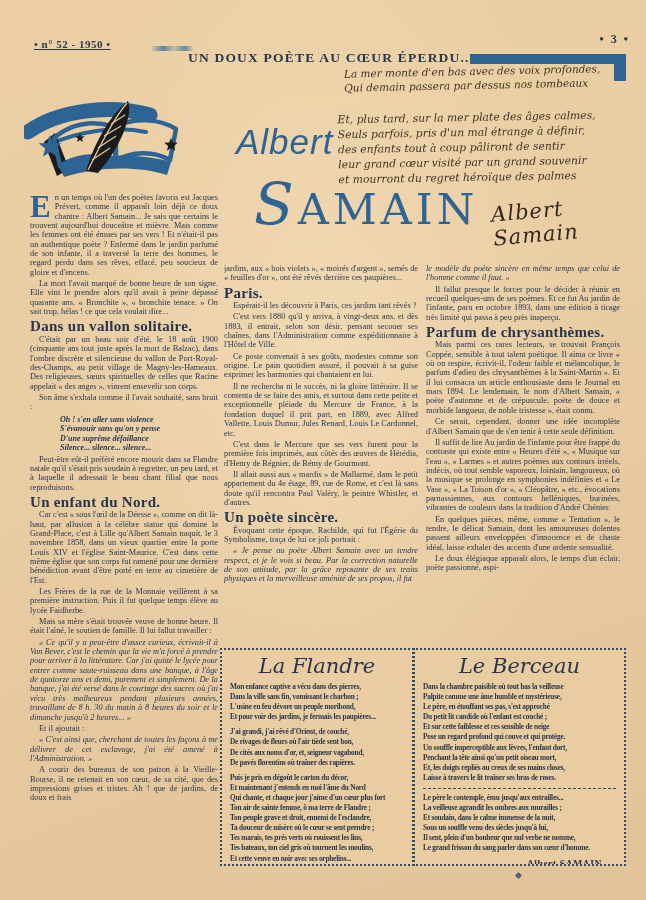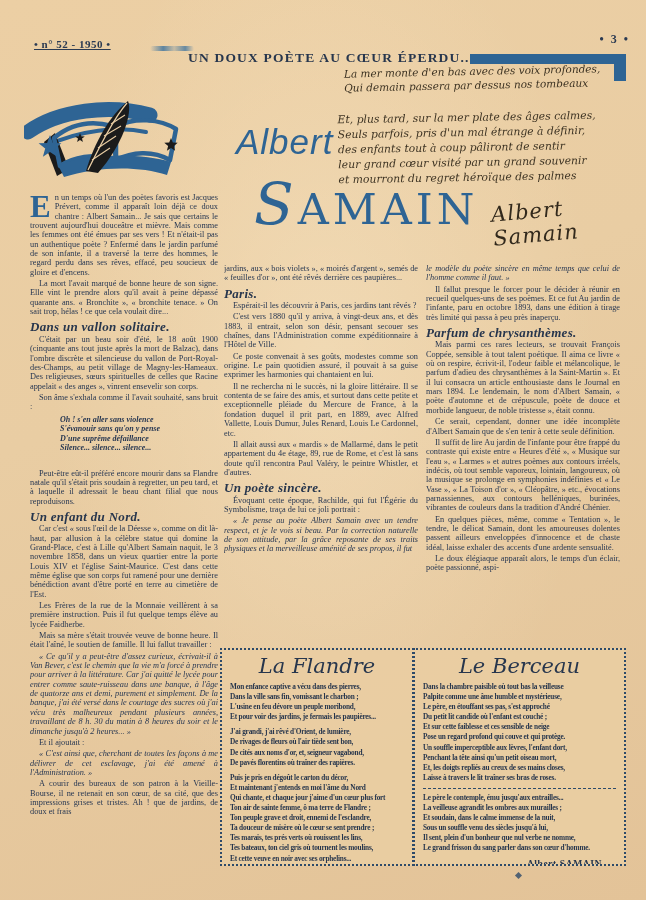--- a/index.html
+++ b/index.html
@@ -34,23 +34,23 @@
   .t-samain .big-s{font-size:58px;font-style:italic;}
   .t-samain .rest{font-size:43px;}
   
   .col{position:absolute;font-size:8.3px;line-height:9.35px;text-align:justify;overflow:hidden;color:#273752;}
   .col1{left:30px;top:193px;width:188px;height:692px;}
   .col2{left:224px;top:264px;width:194px;height:381px;}
   .col3{left:426px;top:264px;width:194px;height:381px;}
   .col p{margin:0 0 2px;text-indent:9px;}
   .col p.noindent{text-indent:0;}
   .col p.quote{font-style:italic;}
-  .col h3{font-size:13px;font-style:italic;font-weight:bold;margin:6px 0 3px;letter-spacing:.3px;color:#27364d;}
+  .col h3{font-size:15px;font-weight:bold;margin:6px 0 3px;letter-spacing:.3px;color:#27364d;}
   .dropcap{float:left;font-size:31px;line-height:25px;font-weight:bold;color:#2e6494;margin:1px 4px 0 0;font-family:"Liberation Serif",serif;}
-  .verse{margin:3px 0 16px 30px;font-weight:bold;font-style:italic;font-size:8px;line-height:9.5px;text-align:left;}
+  .verse{margin:3px 0 2px 30px;font-weight:bold;font-style:italic;font-size:8px;line-height:9.5px;text-align:left;}
   
   .poem{position:absolute;border:2px dotted #2d4a69;padding:4px 8px 4px;box-sizing:border-box;overflow:hidden;
     background:rgba(233,205,162,.92);}
   .poem-left{left:220px;top:648px;width:194px;height:218px;}
   .poem-right{left:413px;top:648px;width:213px;height:218px;}
   .poem-title{text-align:center;font-family:"DejaVu Serif",serif;font-style:italic;font-size:21px;
     color:#27364d;margin:0 0 4px;}
   .stanza{margin:0 0 5px;}
   .stanza div{font-size:7.3px;line-height:10.1px;font-weight:bold;letter-spacing:-0.2px;white-space:nowrap;color:#27364d;}
   .poem-divider{border:none;border-top:1px dashed #2d4a69;margin:1px 0 4px;}
@@ -130,20 +130,21 @@
     <p>A courir des bureaux de son patron à la Vieille-Bourse, il ne retenait en son cœur, de sa cité, que des impressions grises et tristes. Ah ! que de jardins, de doux et frais</p>
   </div>
 
   <div class="col col2">
     <p class="noindent">jardins, aux « bois violets », « moirés d'argent », semés de « feuilles d'or », ont été rêvés derrière ces paupières...</p>
     <h3>Paris.</h3>
     <p>Espérait-il les découvrir à Paris, ces jardins tant rêvés ?</p>
     <p>C'est vers 1880 qu'il y arriva, à vingt-deux ans, et dès 1883, il entrait, selon son désir, pensant secouer ses chaînes, dans l'Administration comme expéditionnaire à l'Hôtel de Ville.</p>
     <p>Ce poste convenait à ses goûts, modestes comme son origine. Le pain quotidien assuré, il pouvait à sa guise exprimer les harmonies qui chantaient en lui.</p>
     <p>Il ne rechercha ni le succès, ni la gloire littéraire. Il se contenta de se faire des amis, et surtout dans cette petite et exceptionnelle pléiade du Mercure de France, à la fondation duquel il prit part, en 1889, avec Alfred Vallette, Louis Dumur, Jules Renard, Louis Le Cardonnel, etc.</p>
+    <p>C'est dans le Mercure que ses vers furent pour la première fois imprimés, aux côtés des œuvres de Hérédia, d'Henry de Régnier, de Rémy de Gourmont.</p>
     <p>Il allait aussi aux « mardis » de Mallarmé, dans le petit appartement du 4e étage, 89, rue de Rome, et c'est là sans doute qu'il rencontra Paul Valéry, le peintre Whistler, et d'autres.</p>
     <h3>Un poète sincère.</h3>
     <p>Évoquant cette époque, Rachilde, qui fut l'Égérie du Symbolisme, traça de lui ce joli portrait :</p>
     <p class="quote">« Je pense au poète Albert Samain avec un tendre respect, et je le vois si beau. Par la correction naturelle de son attitude, par la grâce reposante de ses traits physiques et la merveilleuse aménité de ses propos, il fut</p>
   </div>
 
   <div class="col col3">
     <p class="quote noindent">le modèle du poète sincère en même temps que celui de l'homme comme il faut. »</p>
     <p>Il fallut presque le forcer pour le décider à réunir en recueil quelques-uns de ses poèmes. Et ce fut Au jardin de l'infante, paru en octobre 1893, dans une édition à tirage très limité qui passa à peu près inaperçu.</p>
     <h3>Parfum de chrysanthèmes.</h3>
@@ -156,21 +157,21 @@
 
   <div class="poem poem-left">
     <div class="poem-title">La Flandre</div>
     <div class="stanza">
         <div>Mon enfance captive a vécu dans des pierres,</div>
         <div>Dans la ville sans fin, vomissant le charbon ;</div>
         <div>L'usine en feu dévore un peuple moribond,</div>
         <div>Et pour voir des jardins, je fermais les paupières...</div>
       </div>
     <div class="stanza">
-        <div>J'ai grandi, j'ai rêvé d'Orient, de lumière,</div>
+        <div>J'ai grandi, j'ai rêvé d'Orient, de couché,</div>
         <div>De rivages de fleurs où l'air tiède sent bon,</div>
         <div>De cités aux noms d'or, et, seigneur vagabond,</div>
         <div>De pavés florentins où traîner des rapières.</div>
       </div>
     <div class="stanza">
         <div>Puis je pris en dégoût le carton du décor,</div>
         <div>Et maintenant j'entends en moi l'âme du Nord</div>
         <div>Qui chante, et chaque jour j'aime d'un cœur plus fort</div>
         <div>Ton air de sainte femme, ô ma terre de Flandre ;</div>
         <div>Ton peuple grave et droit, ennemi de l'esclandre,</div>

